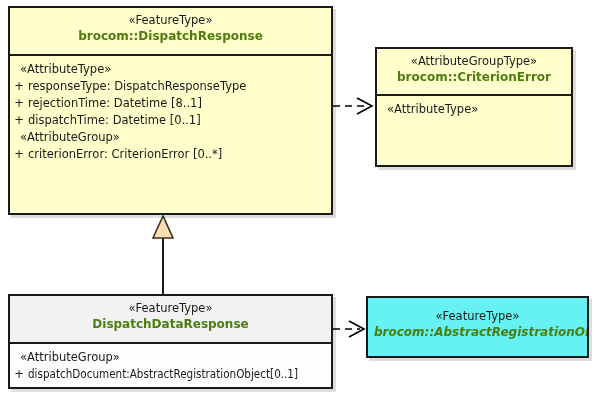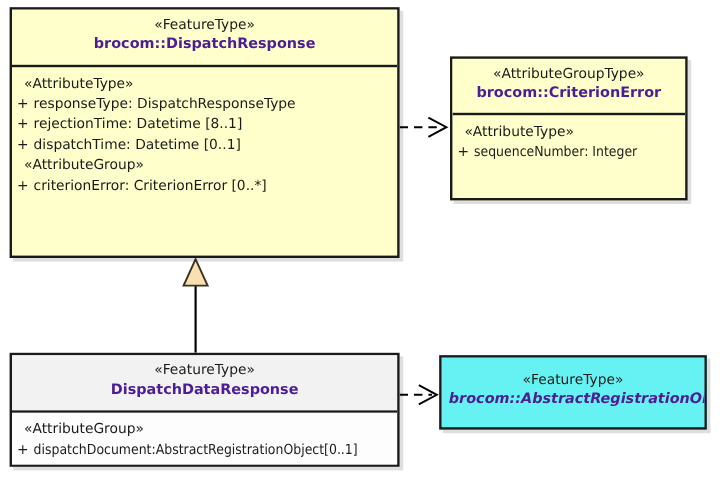--- a/index.html
+++ b/index.html
@@ -45,21 +45,21 @@
   }
   .stereotype {
     font-size: 11.5px;
     color: #1a1a1a;
     line-height: 14px;
     white-space: nowrap;
   }
   .classname {
     font-size: 12px;
     font-weight: bold;
-    color: #4c1d95;
+    color: #4d7c0f;
     line-height: 16px;
     white-space: nowrap;
     margin-top: 1px;
   }
   .classname.abstract {
     font-style: italic;
   }
   .uml-class .body {
     box-sizing: border-box;
     padding: 5px 0 6px 0;
@@ -179,23 +179,20 @@
     </div>
   </div>
 
   <div class="uml-class" id="cls-criterion-error">
     <div class="hdr">
       <div class="stereotype">«AttributeGroupType»</div>
       <div class="classname">brocom::CriterionError</div>
     </div>
     <div class="body">
       <div class="grp-label">«AttributeType»</div>
-      <div class="attr-row squeeze">
-        <span class="vis">+</span><span class="sig">sequenceNumber: Integer</span>
-      </div>
     </div>
   </div>
 
   <div class="uml-class" id="cls-dispatch-data-response">
     <div class="hdr">
       <div class="stereotype">«FeatureType»</div>
       <div class="classname">DispatchDataResponse</div>
     </div>
     <div class="body">
       <div class="grp-label">«AttributeGroup»</div>

